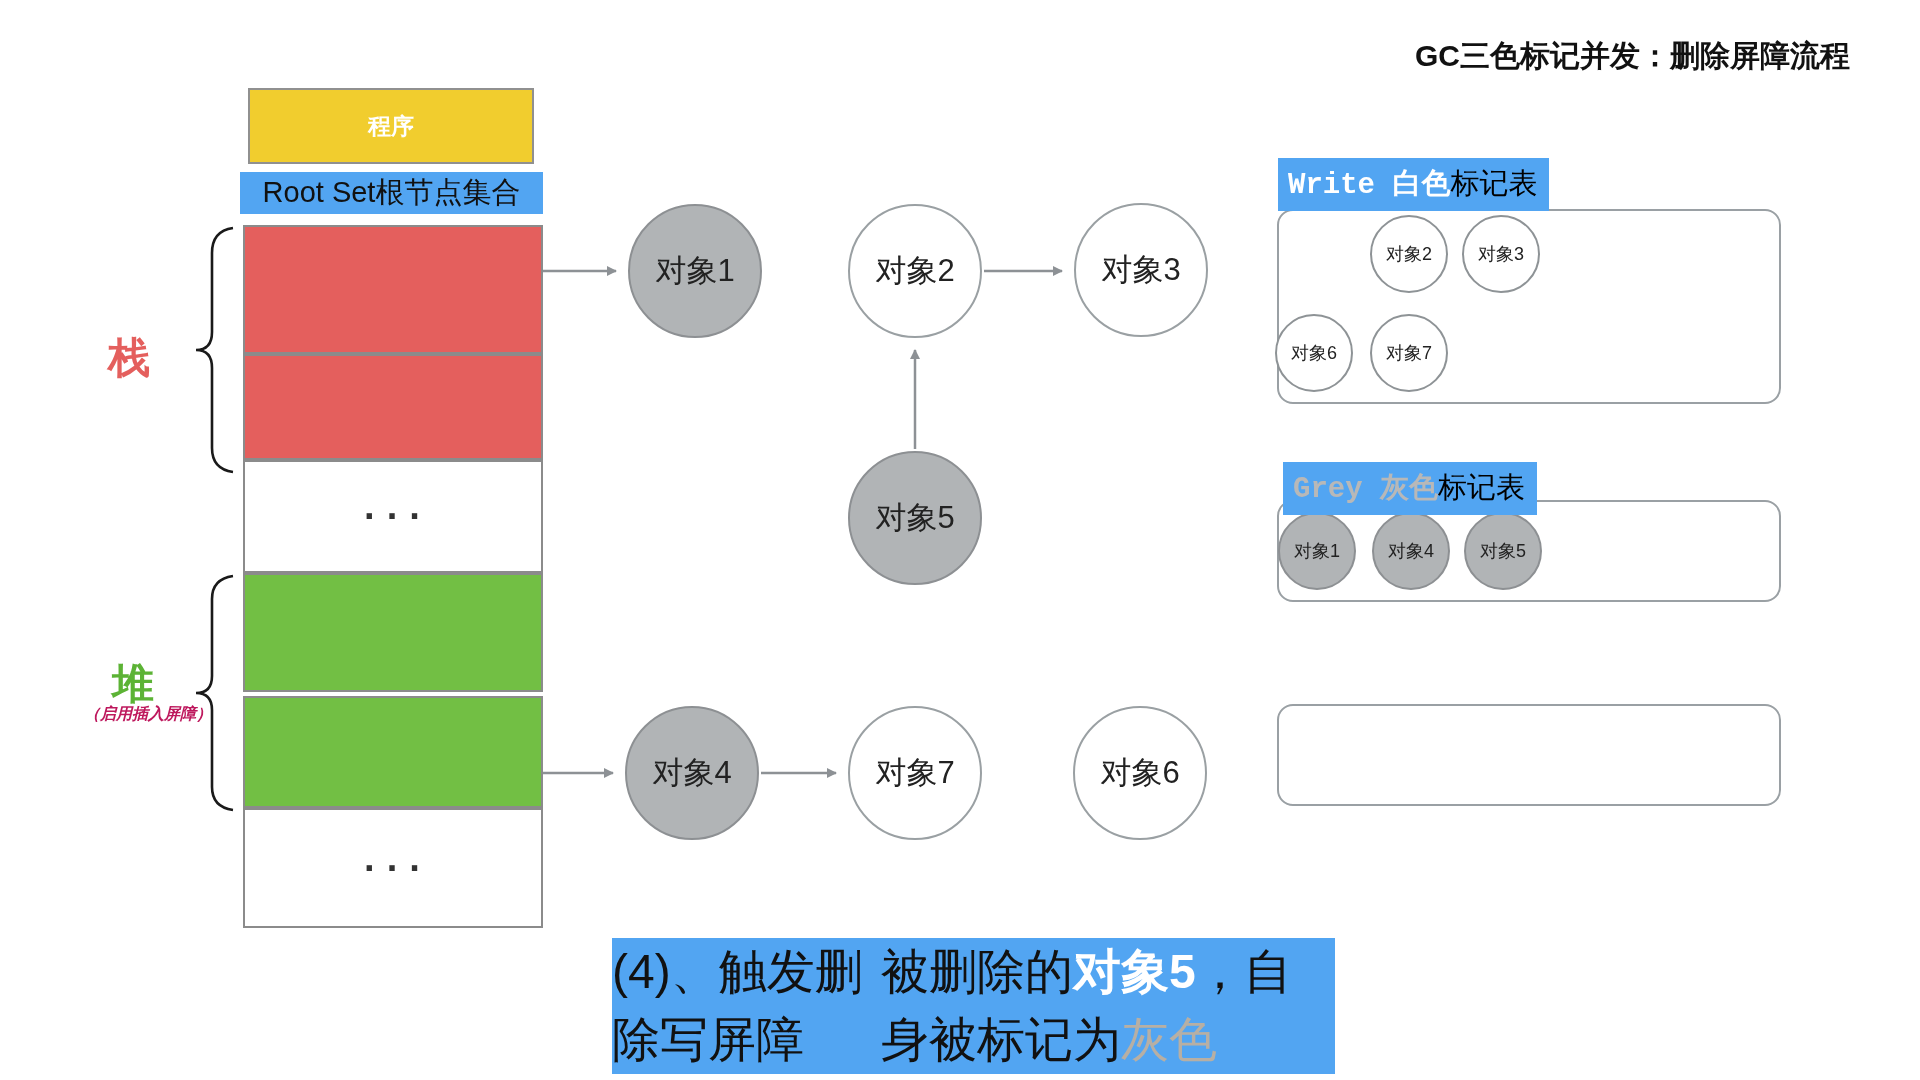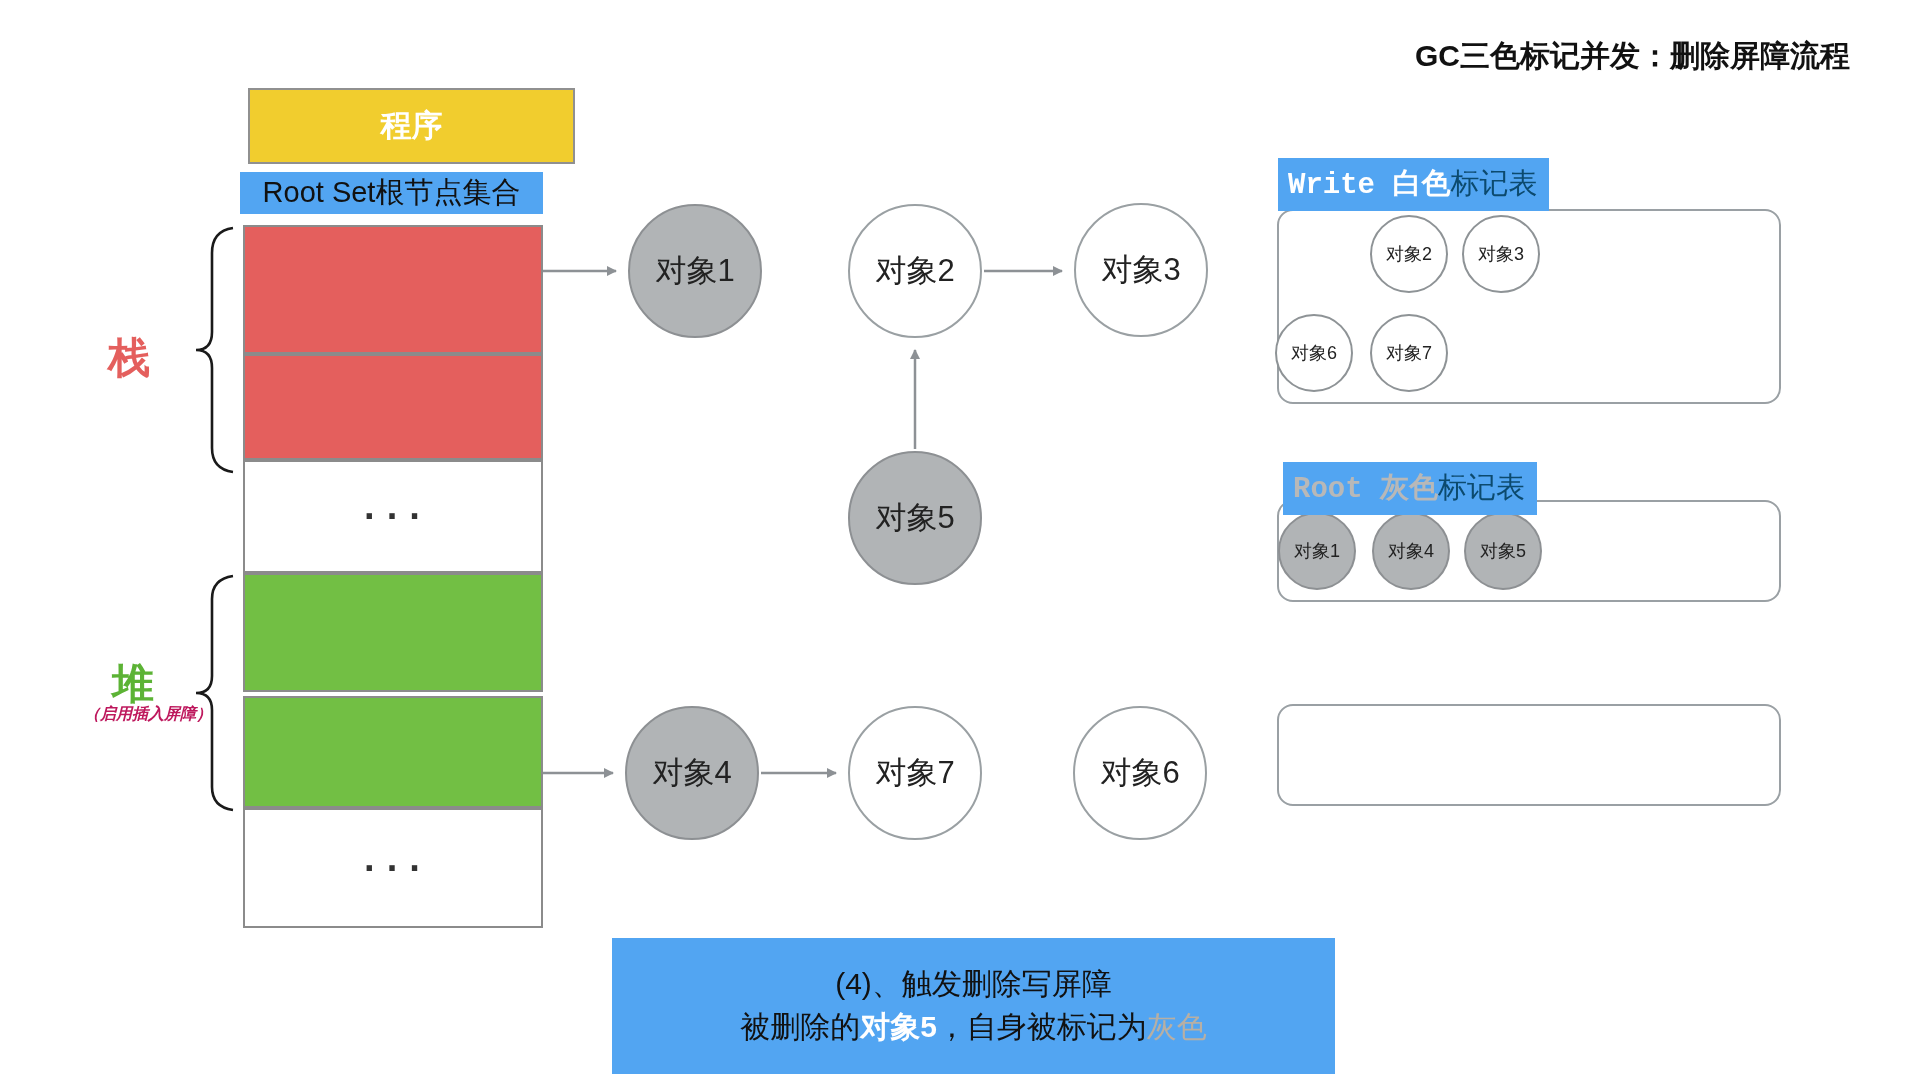--- a/index.html
+++ b/index.html
@@ -7,22 +7,22 @@
     position:relative;width:1920px;height:1080px;background:#ffffff;overflow:hidden;
     font-family:"Liberation Sans", sans-serif;color:#111;
   }
   .title{
     position:absolute;left:0;top:36px;width:1850px;text-align:right;
     font-size:30px;font-weight:700;color:#111;
   }
   
   .mem{position:absolute;box-sizing:border-box;display:flex;align-items:center;justify-content:center;}
   .program{
-    left:248px;top:88px;width:327px;height:76px;background:#f1cd2e;border:2px solid #909090;
-    color:#ffffff;font-size:31px;font-weight:700;
+    left:248px;top:88px;width:286px;height:76px;background:#f1cd2e;border:2px solid #909090;
+    color:#ffffff;font-size:23px;font-weight:700;
   }
   .rootbar{
     left:240px;top:172px;width:303px;height:42px;background:#52a5f2;
     color:#111;font-size:29px;
   }
   .cell{left:243px;width:300px;border:2px solid #8b8b8b;background:#fff;}
   .red{background:#e45f5d;}
   .green{background:#72bf44;}
   .r1{top:225px;height:129px;}
   .r2{top:354px;height:106px;}
@@ -53,32 +53,32 @@
     border:2px solid #9aa0a4;border-radius:16px;
   }
   .pool-header{
     position:absolute;background:#52a5f2;padding:6px 12px 7px 10px;
     font-size:29px;white-space:nowrap;z-index:3;
   }
   .pool-header .accent{font-weight:700;font-family:Liberation Mono, monospace;}
   .accent-white{color:#ffffff;}
   .accent-grey{color:#b8b8b8;}
   .accent-black{color:#111;}
-  .pool-header .rest{color:#0c4a6e;font-weight:400;}
+  .pool-header .rest{color:#000000;font-weight:400;}
   .mini{
     position:absolute;width:78px;height:78px;border-radius:50%;box-sizing:border-box;
     display:flex;align-items:center;justify-content:center;font-size:18px;color:#222;
     background:#fff;border:2px solid #8e9396;z-index:2;
   }
   .mini.greyfill{background:#b1b4b6;border-color:#8d9093;}
   
   .caption{
     position:absolute;left:612px;top:938px;width:723px;height:136px;background:#52a5f2;
-    display:flex;flex-direction:column;align-items:center;justify-content:center;
-    font-size:30px;line-height:1.42;color:#111;
+    display:flex;flex-direction:row;align-items:center;justify-content:center;
+    font-size:48px;line-height:1.42;color:#111;
   }
   .cap-obj{color:#ffffff;font-weight:700;}
   .cap-grey{color:#b7afa4;}
 </style>
 </head>
 <body>
 
 <div class="canvas">
 
   <div class="title">GC三色标记并发：删除屏障流程</div>
@@ -144,21 +144,21 @@
       <span>对象3</span>
     </div>
   <div class="mini" style="left:1275px;top:314px;">
       <span>对象6</span>
     </div>
   <div class="mini" style="left:1370px;top:314px;">
       <span>对象7</span>
     </div>
 
   <div class="pool-header" style="left:1283px;top:462px;">
-    <span class="accent accent-grey">Root 灰色</span><span class="rest">标记表</span>
+    <span class="accent accent-grey">Grey 灰色</span><span class="rest">标记表</span>
   </div>
   <div class="pool" style="left:1277px;top:500px;height:102px;"></div>
   <div class="mini greyfill" style="left:1278px;top:512px;">
       <span>对象1</span>
     </div>
   <div class="mini greyfill" style="left:1372px;top:512px;">
       <span>对象4</span>
     </div>
   <div class="mini greyfill" style="left:1464px;top:512px;">
       <span>对象5</span>

